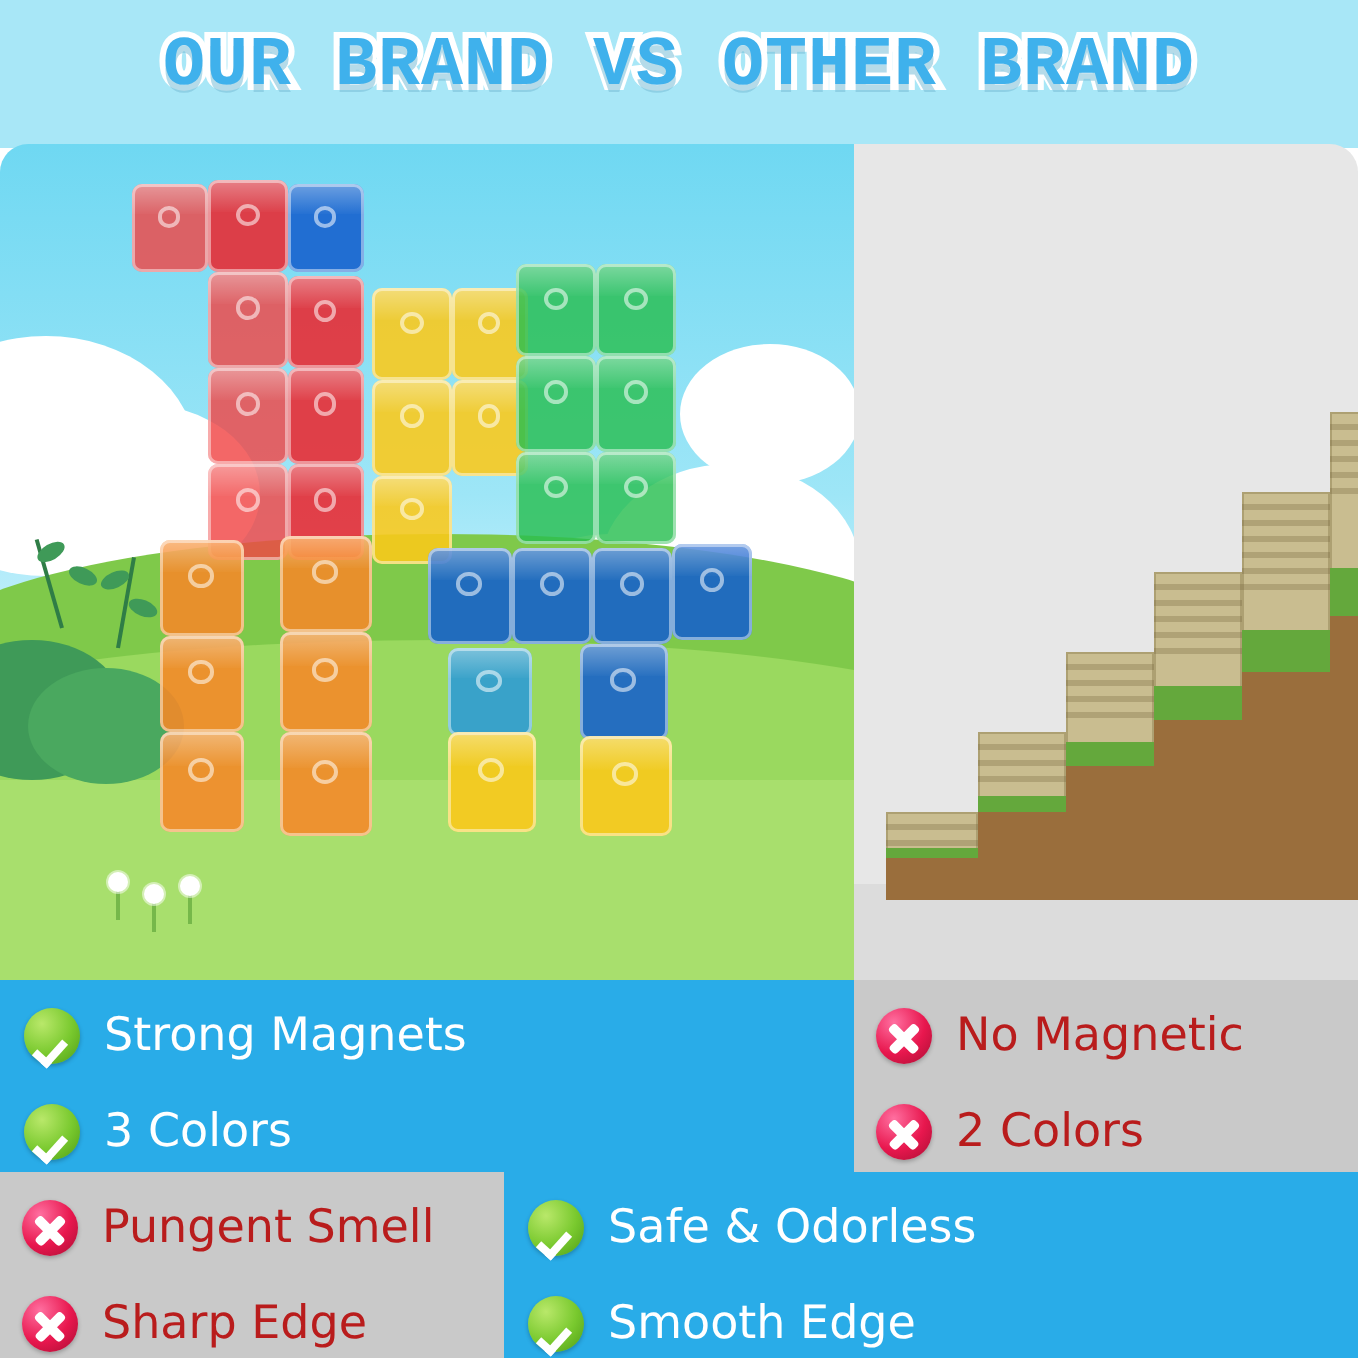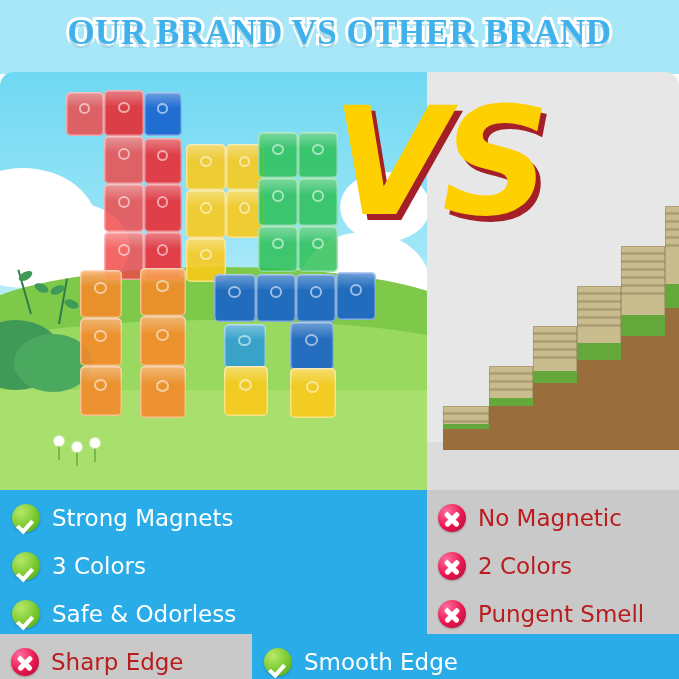--- a/index.html
+++ b/index.html
@@ -25,21 +25,21 @@
     width: 679px;
     height: 74px;
     background: #a8e7f7;
   }
   .header-title {
     position: absolute;
     left: 0;
     top: 8px;
     width: 679px;
     text-align: center;
-    font-family: Liberation Serif, serif;
+    font-family: Liberation Mono, monospace;
     font-size: 35px;
     font-weight: bold;
     letter-spacing: 0.5px;
     color: #3fb1ec;
     -webkit-text-stroke: 6px #ffffff;
     paint-order: stroke fill;
     text-shadow: 0px 4px 0px rgba(120,190,215,0.55);
     white-space: nowrap;
     line-height: 50px;
   }
@@ -408,21 +408,20 @@
         <div class="dirt" style="top:38%; bottom:0;"></div>
         <div class="grassband" style="top:32%;"></div>
         <div class="plank" style="top:6px;"></div>
           <div class="plank" style="top:14px;"></div>
           <div class="plank" style="top:22px;"></div>
           <div class="plank" style="top:30px;"></div>
           <div class="plank" style="top:38px;"></div>
       </div>
     </div>
 
-    <div class="vs">VS</div>
 
   </div>
 
   <div class="rows">
 
     <div class="row">
       <div class="cell cell-left">
         <span class="ico ico-check"></span>
         <span class="feat-label feat-left-label">Strong Magnets</span>
       </div>
@@ -437,27 +436,27 @@
         <span class="ico ico-check"></span>
         <span class="feat-label feat-left-label">3 Colors</span>
       </div>
       <div class="cell cell-right">
         <span class="ico ico-x"></span>
         <span class="feat-label feat-right-label">2 Colors</span>
       </div>
     </div>
 
     <div class="row">
+      <div class="cell cell-right">
+        <span class="ico ico-x"></span>
+        <span class="feat-label feat-right-label">Pungent Smell</span>
+      </div>
       <div class="cell cell-left">
         <span class="ico ico-check"></span>
         <span class="feat-label feat-left-label">Safe &amp; Odorless</span>
-      </div>
-      <div class="cell cell-right">
-        <span class="ico ico-x"></span>
-        <span class="feat-label feat-right-label">Pungent Smell</span>
       </div>
     </div>
 
     <div class="row">
       <div class="cell cell-right">
         <span class="ico ico-x"></span>
         <span class="feat-label feat-right-label">Sharp Edge</span>
       </div>
       <div class="cell cell-left">
         <span class="ico ico-check"></span>

